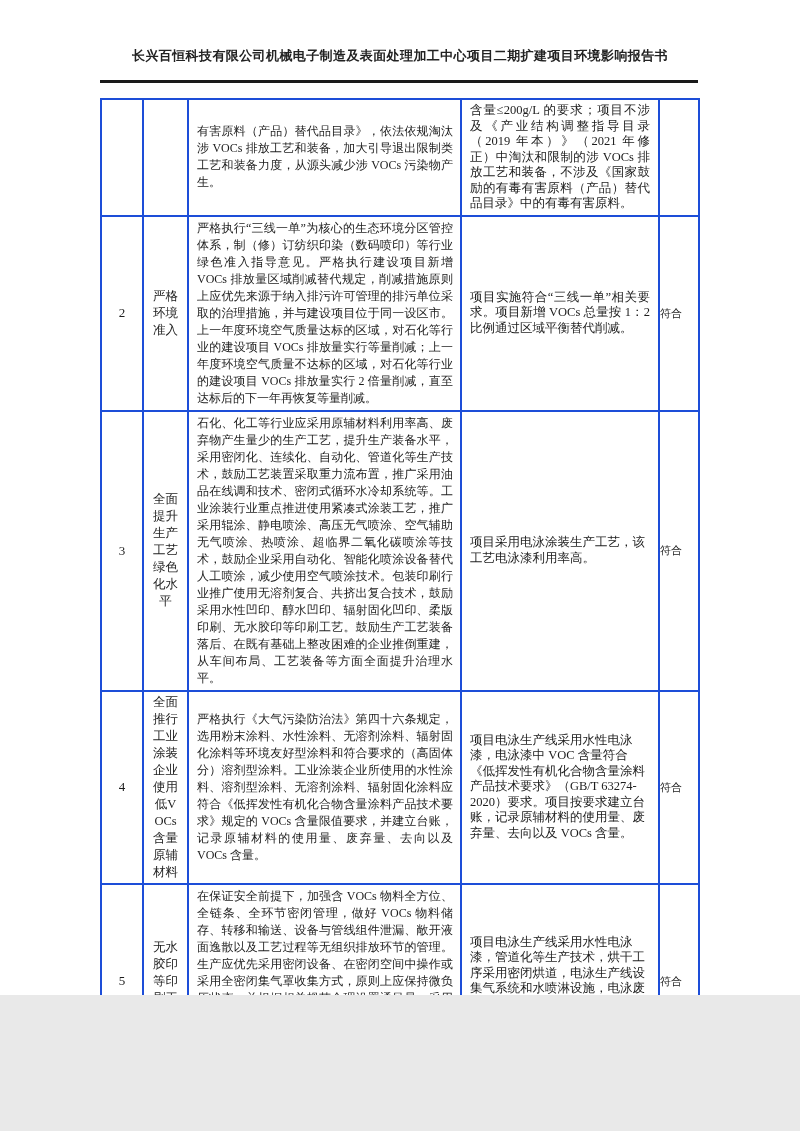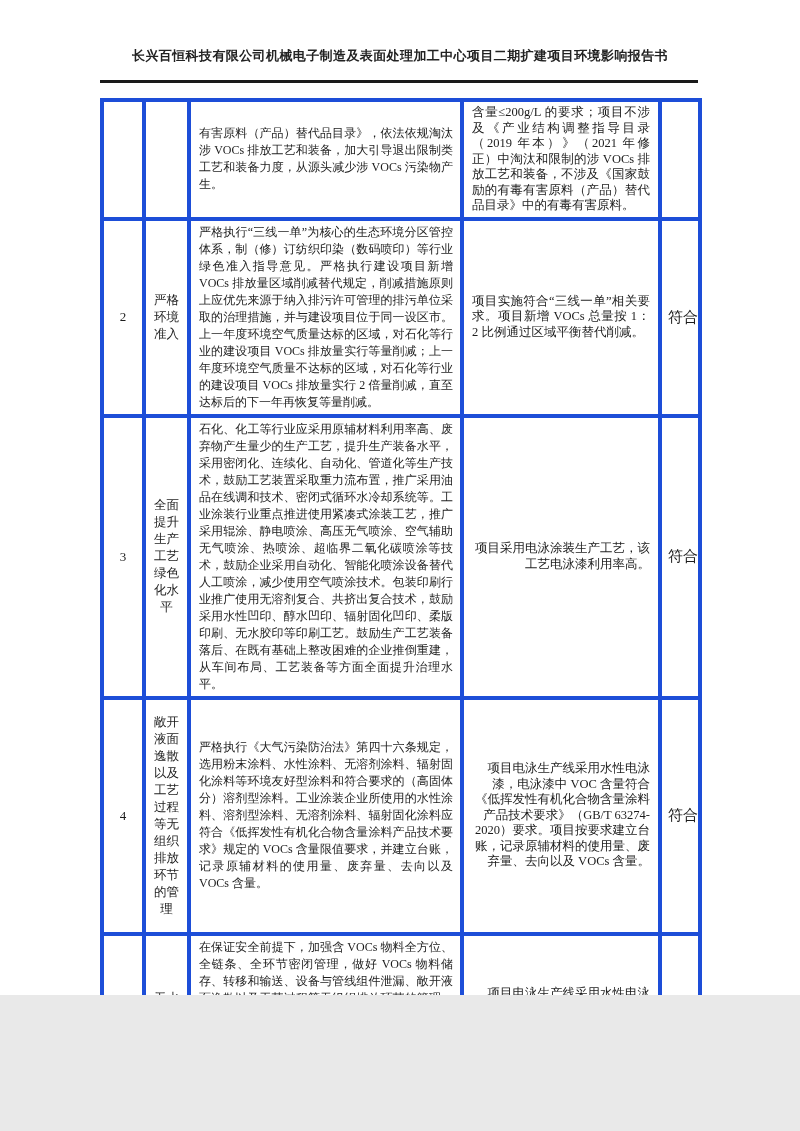--- a/index.html
+++ b/index.html
@@ -34,58 +34,58 @@
   }
   table.compliance {
     position: absolute;
     top: 98px;
     left: 100px;
     width: 598px;
     border-collapse: collapse;
     table-layout: fixed;
   }
   table.compliance td {
-    border: 4px solid #1d4ed8;
+    border: 2px solid #1d4ed8;
     vertical-align: middle;
     overflow: hidden;
   }
   col.c-num   { width: 42px; }
   col.c-label { width: 45px; }
   col.c-req   { width: 273px; }
   col.c-concl { width: 198px; }
   col.c-verd  { width: 40px; }
 
   td.num-cell {
     text-align: center;
     font-size: 13px;
   }
   td.label-cell {
     text-align: center;
     font-size: 12.5px;
     line-height: 17px;
     word-break: break-all;
-    padding: 14px 8px;
+    padding: 2px 8px;
   }
   td.req-cell {
     font-size: 12px;
     line-height: 17px;
     text-align: justify;
     text-justify: inter-ideograph;
     padding: 3px 7px 3px 8px;
   }
   td.concl-cell {
     font-size: 12.5px;
     line-height: 15.5px;
     padding: 3px 8px;
   }
   td.concl-left  { text-align: justify; text-justify: inter-ideograph; }
-  td.concl-center{ text-align: right; }
+  td.concl-center{ text-align: left; }
   td.verdict-cell {
-    text-align: right;
-    font-size: 15px;
+    text-align: left;
+    font-size: 11px;
   }
   td.vtop { vertical-align: top; }
 
   .footer-rule {
     position: absolute;
     top: 1032px;
     left: 100px;
     width: 598px;
     height: 3px;
     border-top: 1px solid #161616;
@@ -139,21 +139,21 @@
       </tr>
       <tr style="height:247px;">
         <td class="num-cell">3</td>
         <td class="label-cell">全面提升生产工艺绿色化水平</td>
         <td class="req-cell">石化、化工等行业应采用原辅材料利用率高、废弃物产生量少的生产工艺，提升生产装备水平，采用密闭化、连续化、自动化、管道化等生产技术，鼓励工艺装置采取重力流布置，推广采用油品在线调和技术、密闭式循环水冷却系统等。工业涂装行业重点推进使用紧凑式涂装工艺，推广采用辊涂、静电喷涂、高压无气喷涂、空气辅助无气喷涂、热喷涂、超临界二氧化碳喷涂等技术，鼓励企业采用自动化、智能化喷涂设备替代人工喷涂，减少使用空气喷涂技术。包装印刷行业推广使用无溶剂复合、共挤出复合技术，鼓励采用水性凹印、醇水凹印、辐射固化凹印、柔版印刷、无水胶印等印刷工艺。鼓励生产工艺装备落后、在既有基础上整改困难的企业推倒重建，从车间布局、工艺装备等方面全面提升治理水平。</td>
         <td class="concl-cell concl-center">项目采用电泳涂装生产工艺，该工艺电泳漆利用率高。</td>
         <td class="verdict-cell">符合</td>
       </tr>
       <tr style="height:184px;">
         <td class="num-cell">4</td>
-        <td class="label-cell">敞开液面逸散以及工艺过程等无组织排放环节的管理</td>
+        <td class="label-cell">全面推行工业涂装企业使用低VOCs含量原辅材料</td>
         <td class="req-cell">严格执行《大气污染防治法》第四十六条规定，选用粉末涂料、水性涂料、无溶剂涂料、辐射固化涂料等环境友好型涂料和符合要求的（高固体分）溶剂型涂料。工业涂装企业所使用的水性涂料、溶剂型涂料、无溶剂涂料、辐射固化涂料应符合《低挥发性有机化合物含量涂料产品技术要求》规定的 VOCs 含量限值要求，并建立台账，记录原辅材料的使用量、废弃量、去向以及 VOCs 含量。</td>
         <td class="concl-cell concl-center">项目电泳生产线采用水性电泳漆，电泳漆中 VOC 含量符合《低挥发性有机化合物含量涂料产品技术要求》（GB/T 63274-2020）要求。项目按要求建立台账，记录原辅材料的使用量、废弃量、去向以及 VOCs 含量。</td>
         <td class="verdict-cell">符合</td>
       </tr>
       <tr style="height:192px;">
         <td class="num-cell">5</td>
         <td class="label-cell">无水胶印等印刷工艺</td>
         <td class="req-cell">在保证安全前提下，加强含 VOCs 物料全方位、全链条、全环节密闭管理，做好 VOCs 物料储存、转移和输送、设备与管线组件泄漏、敞开液面逸散以及工艺过程等无组织排放环节的管理。生产应优先采用密闭设备、在密闭空间中操作或采用全密闭集气罩收集方式，原则上应保持微负压状态，并根据相关规范合理设置通风量；采用局部集气罩的，距集气罩开口面最远处的 VOCs 无组织排放位置控制风速应不低于 0.4 米/秒。对 VOCs 物料储罐和污水集输、储存、处理设施开展排查，督促企业按要求开展专项治理。</td>
         <td class="concl-cell concl-center">项目电泳生产线采用水性电泳漆，管道化等生产技术，烘干工序采用密闭烘道，电泳生产线设集气系统和水喷淋设施，电泳废气经收集、净化处理后排放。项目电泳漆采用密闭存储。</td>
         <td class="verdict-cell">符合</td>

